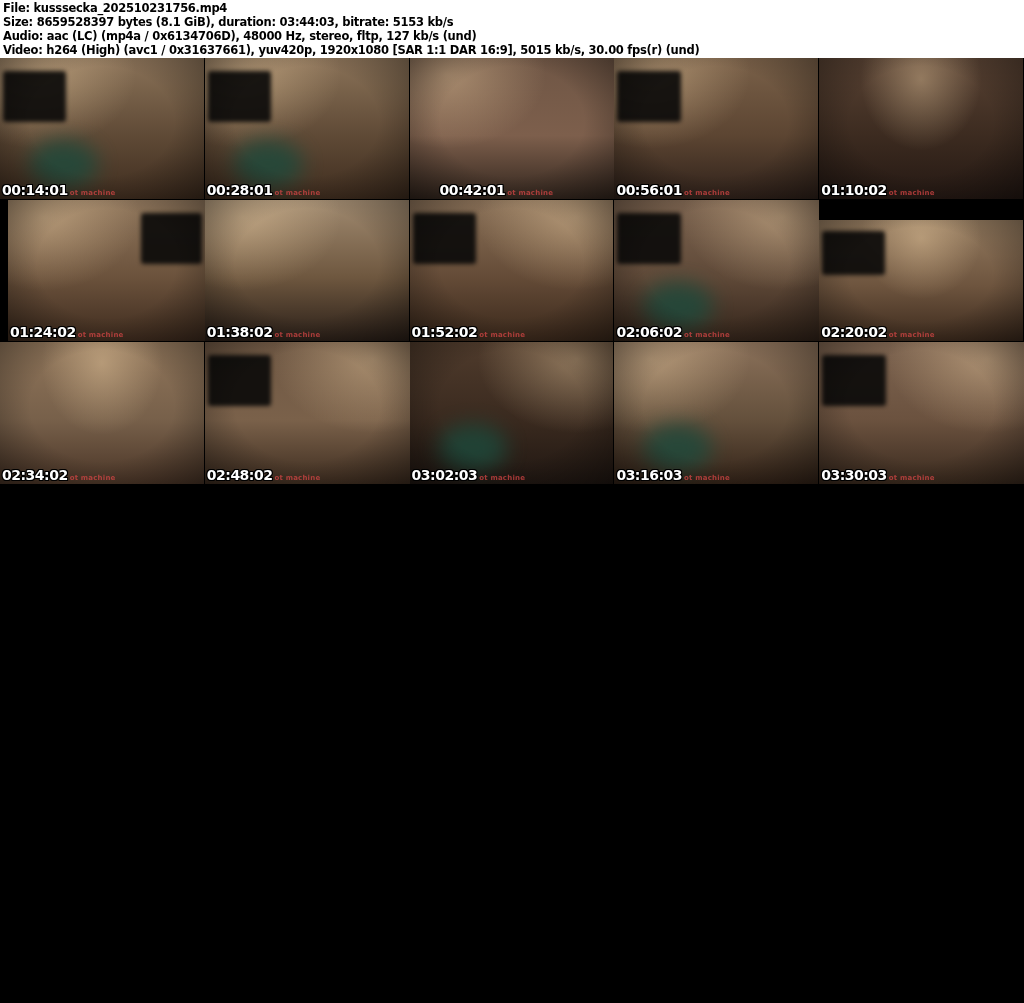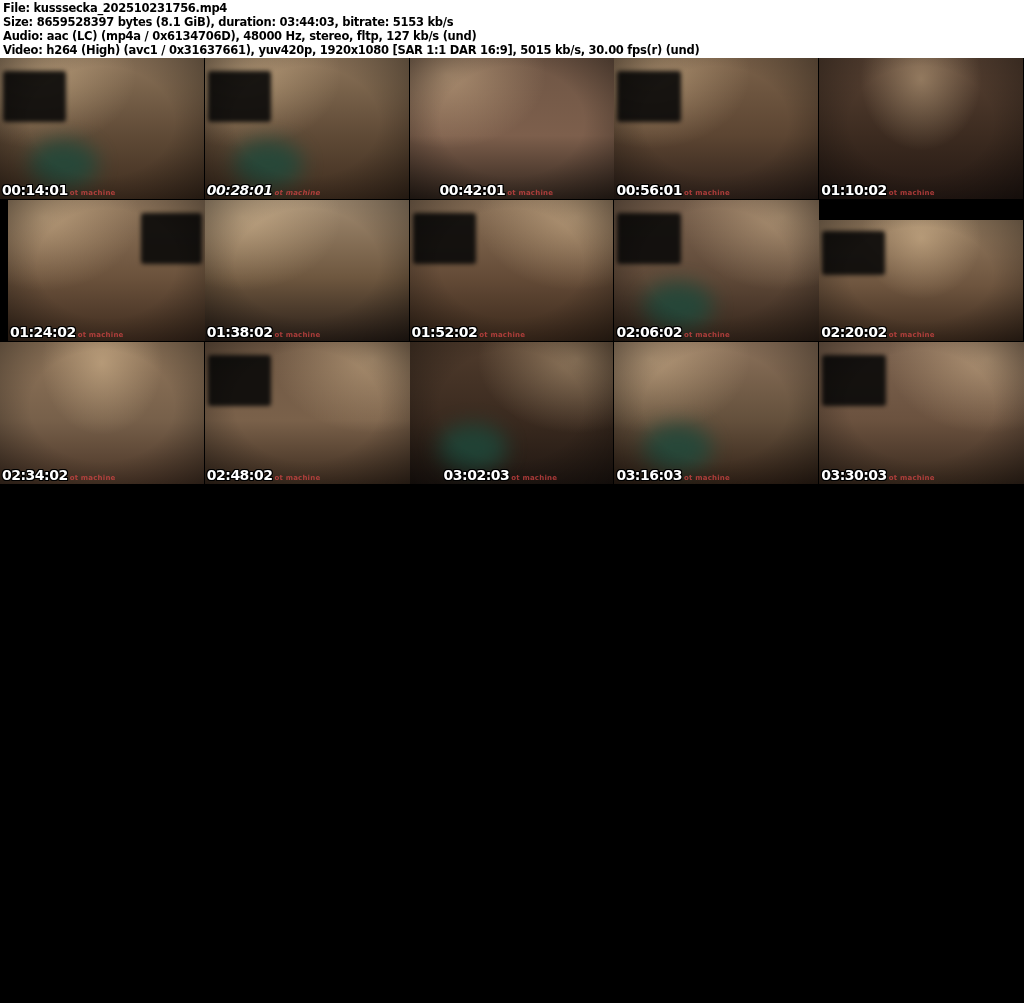--- a/index.html
+++ b/index.html
@@ -84,21 +84,21 @@
       <div class="thumb" style="background: linear-gradient(rgb(138, 114, 88) 0%, rgb(95, 74, 54) 55%, rgb(63, 45, 31) 100%);">
         <div class="glow" style="background: radial-gradient(at 18% 12%, rgba(255, 222, 175, 0.38) 0%, rgba(255, 222, 175, 0) 42%);"></div>
         <div class="tv left"></div>
         <div class="chair" style="background: rgb(29, 74, 60);"></div>
         <div class="vignette"></div>
         <div class="stamp">
           <span class="stamp-time" style="color: rgb(255, 255, 255);">00:14:01</span>
           <span class="stamp-mark" style="color: rgb(224, 72, 72);">ot machine</span>
         </div>
       </div>
-      <div class="thumb" style="background: linear-gradient(rgb(138, 114, 88) 0%, rgb(95, 74, 54) 55%, rgb(63, 45, 31) 100%); font-style: italic;">
+      <div class="thumb" style="background: linear-gradient(rgb(138, 114, 88) 0%, rgb(95, 74, 54) 55%, rgb(63, 45, 31) 100%);">
         <div class="glow" style="background: radial-gradient(at 18% 12%, rgba(255, 222, 175, 0.38) 0%, rgba(255, 222, 175, 0) 42%);"></div>
         <div class="tv left"></div>
         <div class="chair" style="background: rgb(29, 74, 60);"></div>
         <div class="vignette"></div>
         <div class="stamp">
           <span class="stamp-time" style="color: rgb(255, 255, 255);">00:28:01</span>
           <span class="stamp-mark" style="color: rgb(224, 72, 72);">ot machine</span>
         </div>
       </div>
       <div class="thumb" style="background: linear-gradient(rgb(111, 86, 69) 0%, rgb(125, 95, 76) 55%, rgb(51, 38, 30) 100%);">
@@ -186,21 +186,21 @@
         <div class="stamp">
           <span class="stamp-time" style="color: rgb(255, 255, 255);">02:48:02</span>
           <span class="stamp-mark" style="color: rgb(224, 72, 72);">ot machine</span>
         </div>
       </div>
       <div class="thumb" style="background: linear-gradient(rgb(79, 59, 44) 0%, rgb(58, 42, 31) 55%, rgb(32, 23, 18) 100%);">
         <div class="glow" style="background: radial-gradient(at 82% 12%, rgba(255, 222, 175, 0.38) 0%, rgba(255, 222, 175, 0) 42%);"></div>
         <div class="chair" style="background: rgb(29, 74, 60);"></div>
         <div class="vignette"></div>
         <div class="stamp">
-          <span class="stamp-time" style="color: rgb(255, 255, 255); margin-left: 32px;">03:02:03</span>
+          <span class="stamp-time" style="color: rgb(255, 255, 255);">03:02:03</span>
           <span class="stamp-mark" style="color: rgb(224, 72, 72);">ot machine</span>
         </div>
       </div>
       <div class="thumb" style="background: linear-gradient(rgb(139, 113, 90) 0%, rgb(100, 80, 60) 55%, rgb(51, 35, 24) 100%);">
         <div class="glow" style="background: radial-gradient(at 18% 12%, rgba(255, 222, 175, 0.38) 0%, rgba(255, 222, 175, 0) 42%);"></div>
         <div class="chair" style="background: rgb(29, 74, 60);"></div>
         <div class="vignette"></div>
         <div class="stamp">
           <span class="stamp-time" style="color: rgb(255, 255, 255);">03:16:03</span>
           <span class="stamp-mark" style="color: rgb(224, 72, 72);">ot machine</span>

